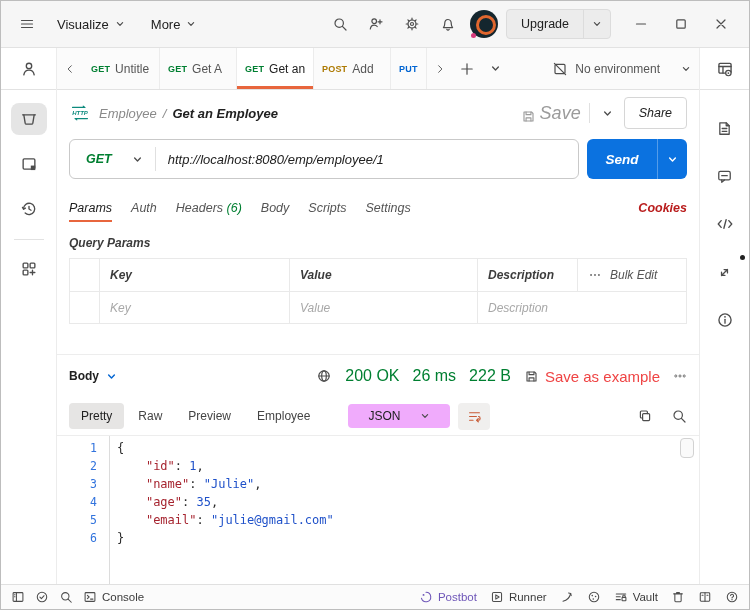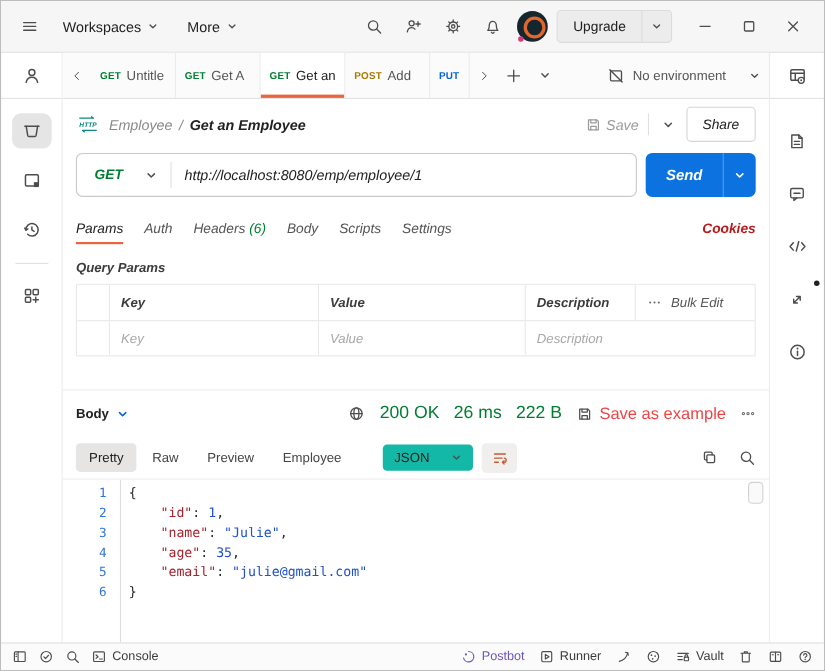--- a/index.html
+++ b/index.html
@@ -61,21 +61,21 @@
   .envbar { margin-left:auto; display:flex; align-items:center; gap:7px; padding-right:8px; color:#555; }
   .envbar .envlabel { font-size:12px; }
 
   
   .req-pane { flex:1; display:flex; flex-direction:column; min-height:0;font-style:italic; }
   .title-row { height:46px; flex:none; display:flex; align-items:center; padding:0 12px; }
   .crumb { display:flex; align-items:center; gap:6px; margin-left:8px; font-size:13px; }
   .crumb .dim { color:#8a8a8a; }
   .crumb .strong { font-weight:700; color:#212121; }
   .title-row .spacer { flex:1; }
-  .save-group { display:flex; align-items:flex-start; gap:4px; color:#9b9b9b; font-size:13px; }
+  .save-group { display:flex; align-items:flex-end; gap:4px; color:#9b9b9b; font-size:18px; }
   .vdiv { width:1px; height:20px; background:#e0e0e0; margin:0 8px; }
   .share-btn { height:32px; padding:0 14px; border:1px solid #d6d6d6; border-radius:4px; background:#fff;
                font-size:12.5px; display:flex; align-items:center; margin-left:6px; }
 
   
   .url-row { flex:none; display:flex; gap:8px; padding:3px 12px 13px; }
   .url-box { flex:1; height:40px; border:1px solid #c9c9c9; border-radius:6px; display:flex; align-items:center; background:#fff; }
   .method-sel { display:flex; align-items:center; gap:20px; padding:0 12px 0 16px; font-size:12.5px; font-weight:700; color:#007f31; }
   .url-div { width:1px; height:24px; background:#e0e0e0; }
   .url-text { padding-left:12px; font-size:13px; color:#212121; }
@@ -110,21 +110,21 @@
   
   .resp-pane { height:230px; flex:none; display:flex; flex-direction:column; border-top:1px solid #ededed; }
   .resp-head { height:42px; flex:none; display:flex; align-items:center; padding:0 12px; }
   .body-sel { display:flex; align-items:center; gap:7px; font-size:12px; font-weight:700; color:#212121; }
   .resp-meta { margin-left:auto; display:flex; align-items:center; gap:13px; }
   .meta-green { color:#007f31; font-size:16px; }
   .save-ex { display:flex; align-items:center; gap:6px; color:#ef4444; font-size:15px; }
   .resp-toolbar { height:38px; flex:none; display:flex; align-items:center; padding:0 12px; }
   .vtab { padding:6px 12px; font-size:12px; color:#444; border-radius:4px; margin-right:2px; }
   .vtab.active { background:#e6e5e4; color:#212121; }
-  .fmt-chip { margin-left:24px; background:#14b8a6; border-radius:4px; padding:5px 10px; display:flex; align-items:center; gap:20px; font-size:12px; color:#212121; }
+  .fmt-chip { margin-left:24px; background:#f0abfc; border-radius:4px; padding:5px 20px; display:flex; align-items:center; gap:20px; font-size:12px; color:#212121; }
   .wrap-chip { margin-left:8px; background:#f0efee; border-radius:4px; width:32px; height:27px; display:flex; align-items:center; justify-content:center; }
   .resp-toolbar .right { margin-left:auto; display:flex; align-items:center; gap:18px; }
 
   .code-area { flex:1; display:flex; border-top:1px solid #ededed; font-family:"DejaVu Sans Mono", monospace;
                font-size:12px; line-height:18px; position:relative; min-height:0; overflow:hidden; }
   .gutter { width:53px; flex:none; text-align:right; padding:3px 12px 0 0; color:#3173dd;
             border-right:1px solid #dcdcdc; font-size:11.5px; }
   .code-content { padding:3px 0 0 7px; white-space:pre; }
   .tok-p { color:#2b2b2b; } .tok-w { color:#2b2b2b; }
   .tok-k { color:#a6242f; } .tok-n { color:#1f51c9; } .tok-s { color:#1f51c9; }
@@ -144,21 +144,21 @@
 
 <div class="app">
 
   <div class="topbar">
     <div class="iconbtn">
       <svg class="ic" width="16" height="16" viewBox="0 0 16 16">
           <path class="stk" d="M2.5 4.5h11M2.5 8h11M2.5 11.5h11"></path>
         </svg>
     </div>
     <div class="txtbtn" style="margin-left:10px;">
-      <span>Workspaces</span>
+      <span>Visualize</span>
       <svg class="ic" width="10" height="10" viewBox="0 0 10 10">
           <path class="stk" d="M2.4 3.7 5 6.3l2.6-2.6"></path>
         </svg>
     </div>
     <div class="txtbtn" style="margin-left:14px;">
       <span>More</span>
       <svg class="ic" width="10" height="10" viewBox="0 0 10 10">
           <path class="stk" d="M2.4 3.7 5 6.3l2.6-2.6"></path>
         </svg>
     </div>

